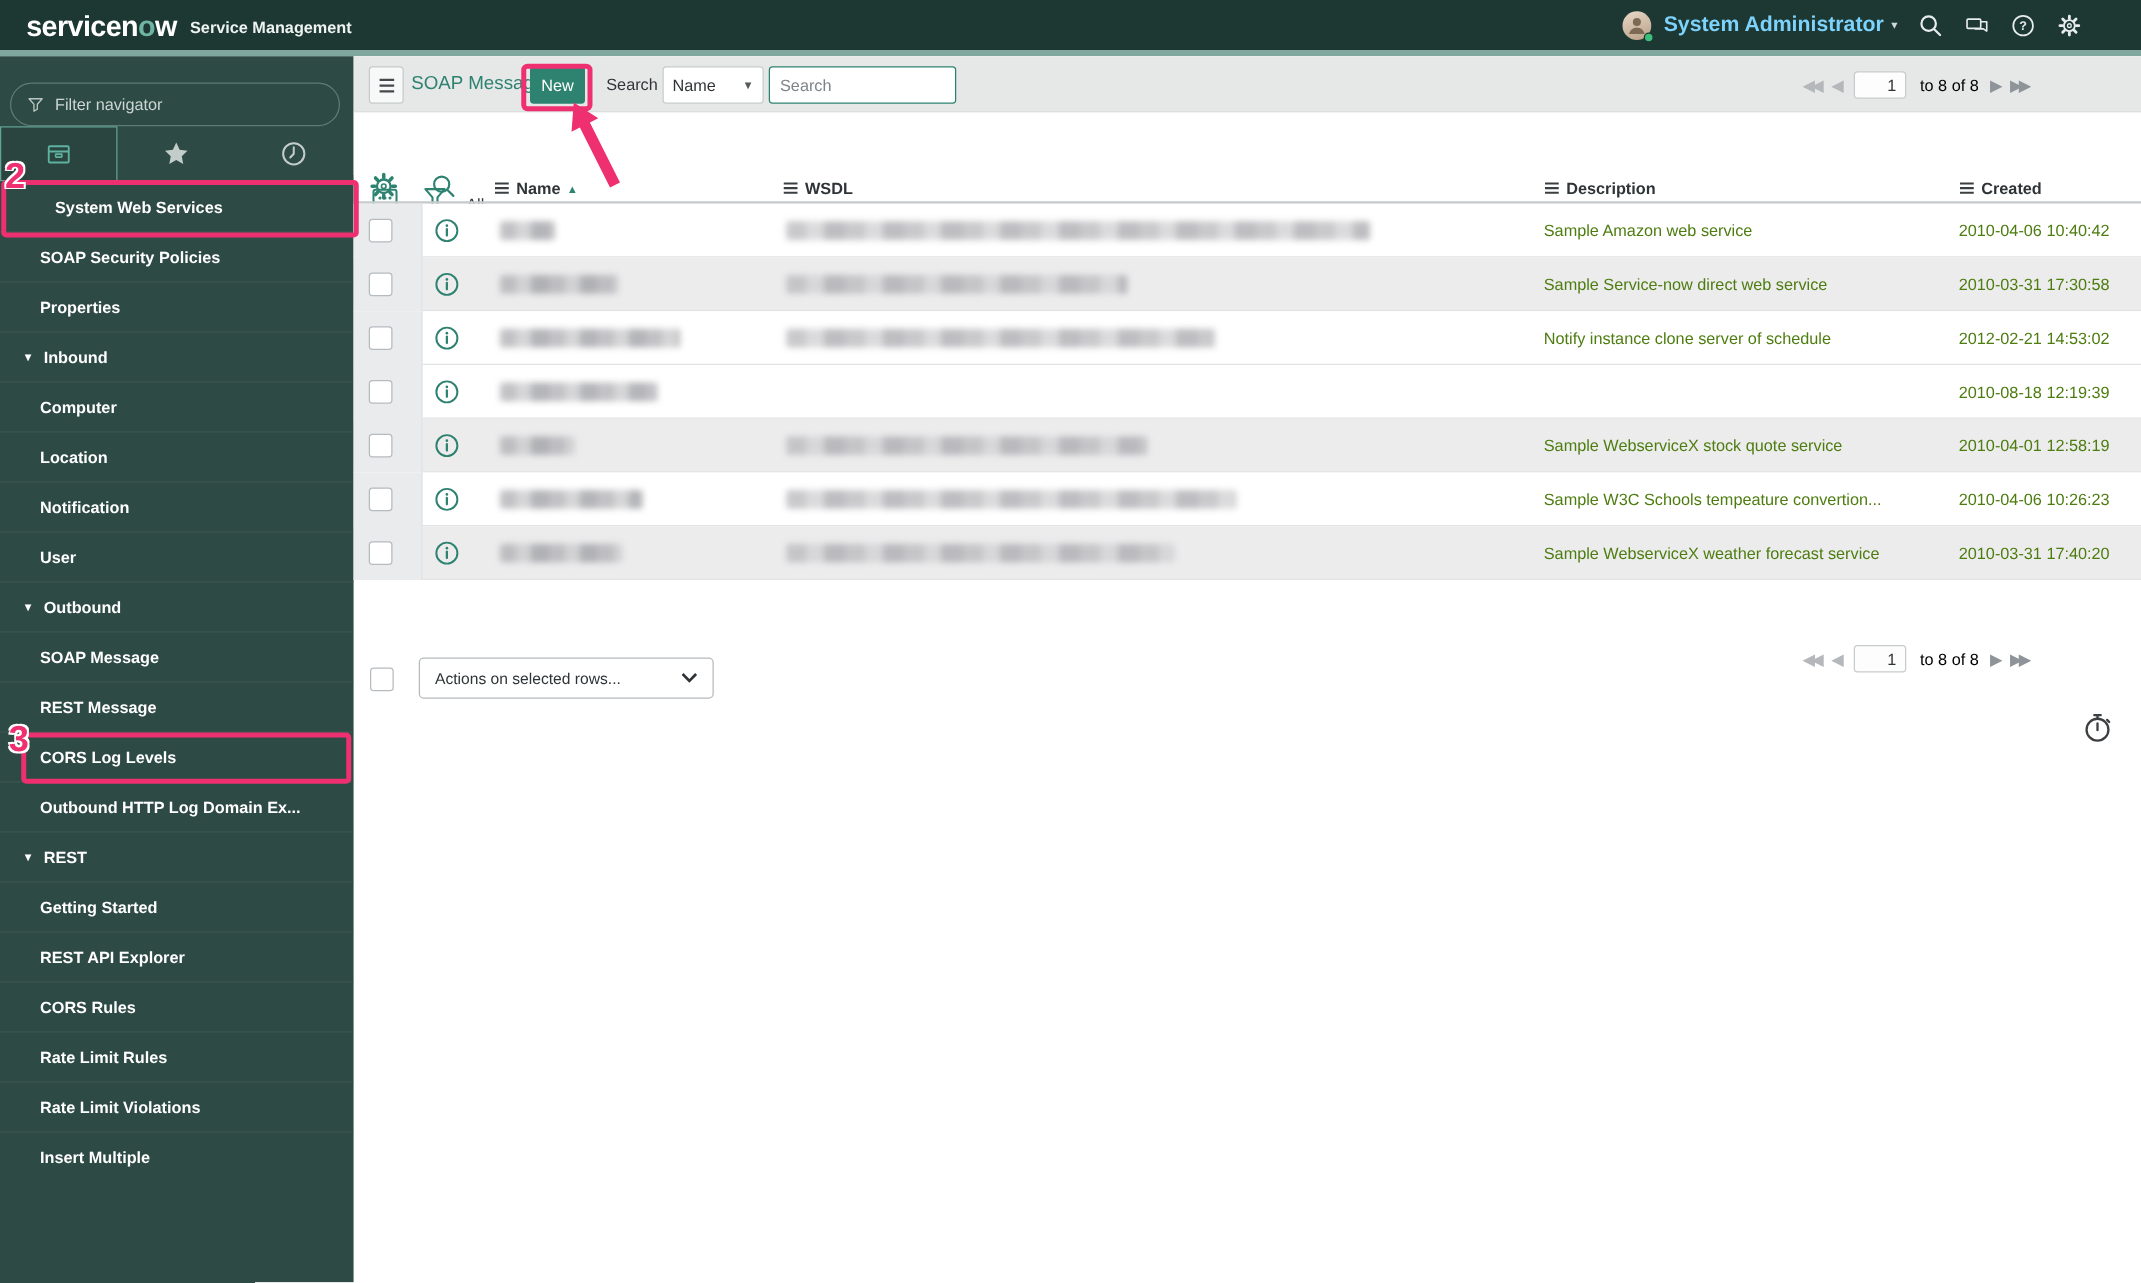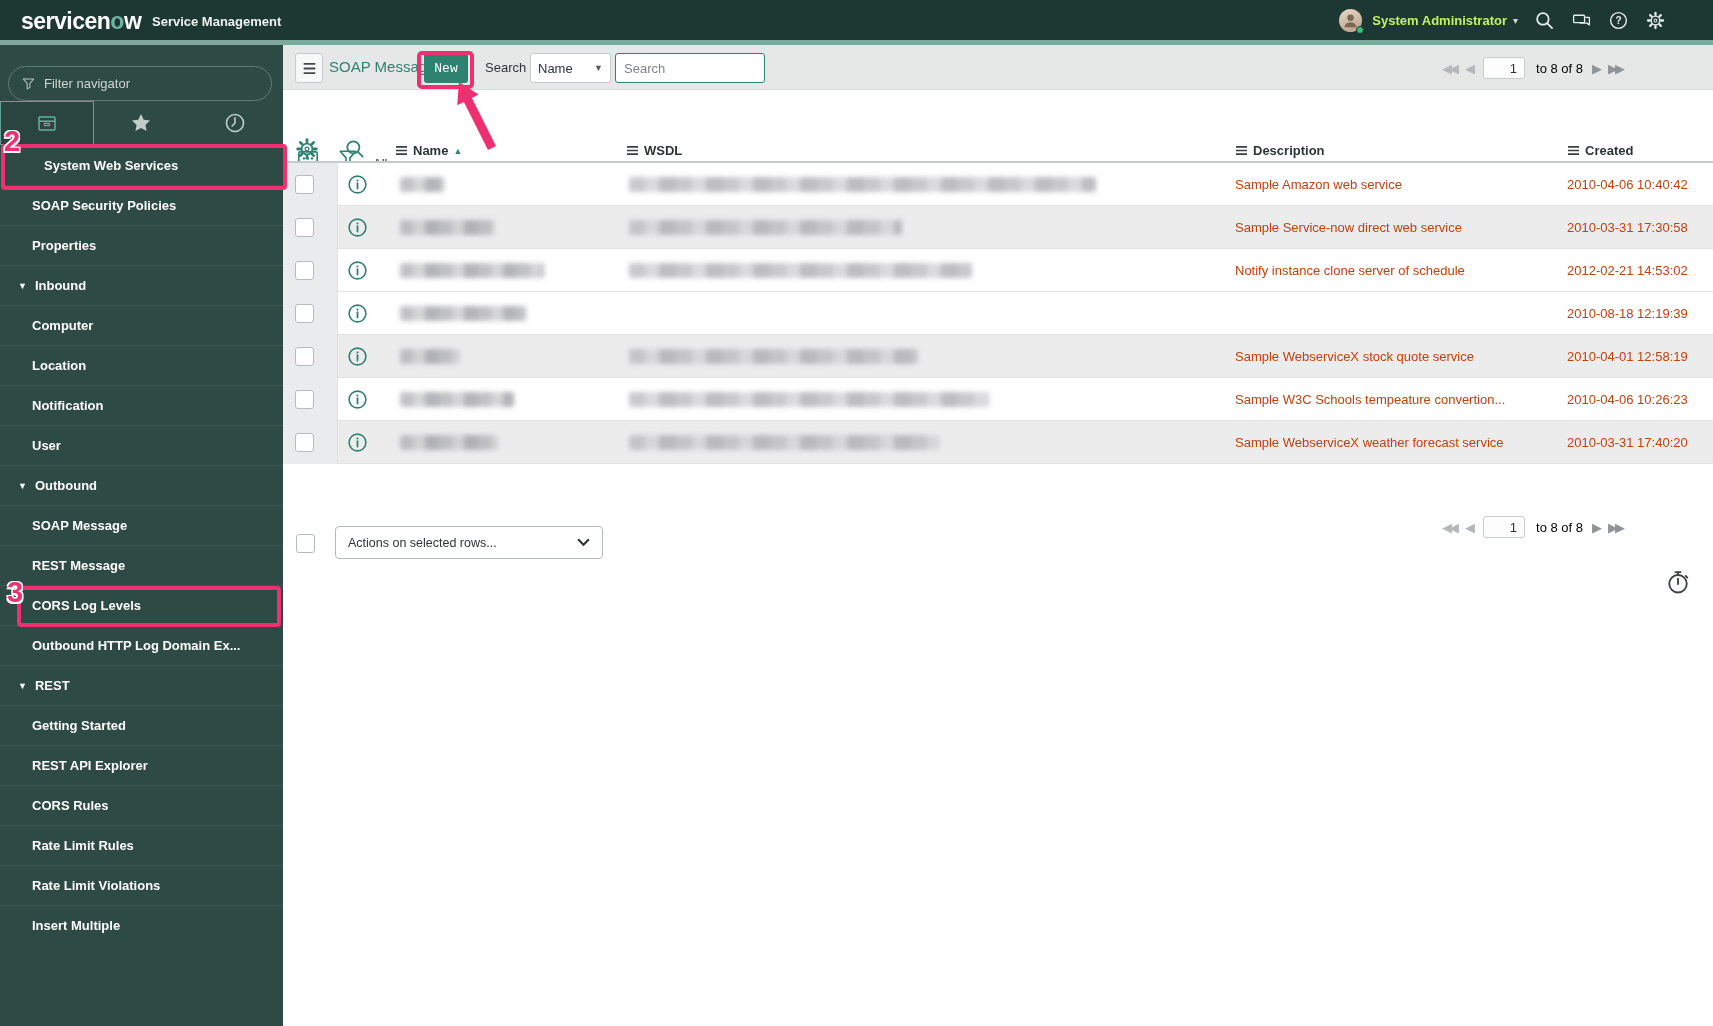--- a/index.html
+++ b/index.html
@@ -12,21 +12,21 @@
 
   
   .topbar{position:absolute; left:0; top:0; width:1713px; height:40px; background:var(--header-bg); color:#fff;}
   .logo{position:absolute; left:21px; top:8px; font-size:23px; font-weight:bold; letter-spacing:-.5px; color:#fff;}
   .logo .logo-o{color:#6fb3a3;}
   .product{position:absolute; left:152px; top:14px; font-size:13px; font-weight:bold; color:#eef3f1;}
   .user-area{position:absolute; right:47px; top:0; height:40px; display:flex; align-items:center; gap:16px; color:#e8eeec;}
   .avatar{position:relative; width:23px; height:23px; border-radius:50%; background:linear-gradient(160deg,#e8d9c8,#b99f86); overflow:visible;}
   .avatar svg{position:absolute; left:2px; top:2px;}
   .avatar .dot{position:absolute; right:-2px; bottom:-2px; width:8px; height:8px; border-radius:50%; background:var(--status); border:1.5px solid var(--header-bg);}
-  .user-name{font-size:13px; font-weight:bold; color:#bef264; margin-left:-6px;}
+  .user-name{font-size:17px; font-weight:bold; color:#7dd3fc; margin-left:-6px;}
   .caret{font-size:10px; color:#cfd8d5; margin-left:-10px;}
   .hicon{width:21px; height:21px; color:#e7edec; display:inline-flex;}
   .strip{position:absolute; left:0; top:40px; width:1713px; height:5px; background:var(--strip);}
 
   
   .sidebar{position:absolute; left:0; top:45px; width:283px; height:981px; background:var(--sidebar-bg); color:#fff;}
   .filter-pill{position:absolute; left:8px; top:21px; width:264px; height:35px; border:1px solid #5c7c74; border-radius:18px; display:flex; align-items:center; padding:0 12px; gap:8px; color:#b9c7c2;}
   .filter-pill input{flex:1; background:transparent; border:none; outline:none; color:#dfe7e4; font-size:13px; font-family:inherit;}
   .filter-pill input::placeholder{color:#ccd6d2;}
   .nav-tabs{position:absolute; left:0; top:56px; width:283px; height:44px; display:flex;}
@@ -39,21 +39,21 @@
   .nav-item.app{padding-left:24px;margin-left:20px;}
   .nav-item.module{padding-left:32px;}
   .nav-item.section{padding-left:18px; gap:8px;}
   .tri{font-size:9px; color:#fff;}
 
   
   .content{position:absolute; left:283px; top:45px; width:1430px; height:981px; background:#fff;}
   .list-hdr{position:absolute; left:0; top:0; width:1430px; height:45px; background:#e6e8e8; border-bottom:1px solid #d8dbdc;}
   .burger{position:absolute; left:12px; top:8px; width:28px; height:30px; background:#f7f8f8; border:1px solid #c5cacc; border-radius:3px; display:flex; align-items:center; justify-content:center; cursor:pointer;}
   .list-title{position:absolute; left:46px; top:13px; font-size:15px; color:var(--teal); cursor:pointer;}
-  .new-btn{position:absolute; left:141px; top:8px; width:44px; height:30px; background:var(--teal); color:#fff; border:none; border-radius:3px; font-size:13px; font-family:Liberation Mono, monospace; cursor:pointer;}
+  .new-btn{position:absolute; left:141px; top:8px; width:44px; height:30px; background:var(--teal); color:#fff; border:none; border-radius:3px; font-size:13px; font-family:Liberation Sans, sans-serif; cursor:pointer;}
   .search-lbl{position:absolute; left:202px; top:15px; font-size:13px; color:#2f3437;}
   .field-select{position:absolute; left:247px; top:8px; width:81px; height:30px; background:#fff; border:1px solid #c6cbcd; border-radius:3px; display:flex; align-items:center; justify-content:space-between; padding:0 7px; font-size:13px; color:#2f3437; cursor:pointer;}
   .field-select .sel-caret{font-size:9px; color:#55595b;}
   .search-input{position:absolute; left:332px; top:8px; width:150px; height:30px; border:1px solid var(--teal); border-radius:3px; padding:0 8px; font-size:13px; font-family:inherit; color:#2f3437; outline:none;}
   .search-input::placeholder{color:#7d8487;}
   .pager{position:absolute; right:91px; display:flex; align-items:center; gap:9px; height:26px;}
   .pager.top{top:10px;} .pager.bottom{top:469px;}
   .pg-arrow{font-size:13px; letter-spacing:-3px; color:#b4b8bb; cursor:pointer; line-height:1;}
   .pg-arrow.fwd{color:#8e9497;}
   .pg-input{width:42px; height:22px; border:1px solid #c8cccd; border-radius:3px; background:#fdfdfd; font-size:13px; font-family:inherit; text-align:right; padding-right:7px; color:#2f3437; margin:0 2px;}
@@ -73,25 +73,25 @@
   .rows{position:absolute; left:0; top:118px; width:1430px;}
   .trow{position:relative; height:43px; background:#fff; border-bottom:1px solid #e0e2e4;}
   .trow.alt{background:#ececed;}
   .cbcol{position:absolute; left:0; top:0; width:55px; height:43px; background:#e9ebec; border-right:1px solid #dfe2e3;}
   .checkbox{position:absolute; left:12px; top:12px; width:19px; height:19px; background:#fff; border:1px solid #b6bbbf; border-radius:3px; cursor:pointer;}
   .info-ic{position:absolute; left:64px; top:11px; width:21px; height:21px; color:var(--teal); cursor:pointer;}
   .blur{position:absolute; top:14px; height:15px; border-radius:2px; opacity:.8; filter:blur(2.5px);
         background:repeating-linear-gradient(90deg,#b3b3b7 0 13px,#cbcbcd 13px 25px,#a2a3a7 25px 39px);}
   .blur.namepos{left:117px;}
   .blur.wsdlpos{left:346px; background:repeating-linear-gradient(90deg,#bcbcbf 0 16px,#d2d2d4 16px 30px,#aeaeb2 30px 47px);}
-  .cell{position:absolute; top:14px; font-size:13px; color:#c2410c; white-space:nowrap;text-align:center;}
+  .cell{position:absolute; top:14px; font-size:13px; color:#4d7c0f; white-space:nowrap;text-align:center;}
   .c-desc{left:952px;} .c-created{left:1284px;}
 
   .foot-check{position:absolute; left:13px; top:489px;}
-  .actions-select{position:absolute; left:52px; top:481px; width:268px; height:33px; background:#fff; border:1px solid #b5babd; border-radius:4px; display:flex; align-items:center; justify-content:space-between; padding:0 12px; font-size:12.5px; color:#2f3437; cursor:pointer;}
+  .actions-select{position:absolute; left:52px; top:481px; width:236px; height:33px; background:#fff; border:1px solid #b5babd; border-radius:4px; display:flex; align-items:center; justify-content:space-between; padding:0 12px; font-size:12.5px; color:#2f3437; cursor:pointer;}
   .timer-ic{position:absolute; left:1381px; top:523px; width:28px; height:28px; color:#3c4043; cursor:pointer;}
 
   
   .ann-box{position:absolute; border:4px solid var(--pink); border-radius:4px; pointer-events:none;}
   .ann-box2{left:1px; top:144px; width:286px; height:46px;}
   .ann-box3{left:17px; top:586px; width:264px; height:41px;}
   .ann-boxnew{left:417px; top:51px; width:57px; height:38px; border-radius:5px;}
   .ann-num{position:absolute; font-size:29px; font-weight:800; color:var(--pink); pointer-events:none;
            text-shadow:-1.5px -1.5px 0 #fff,1.5px -1.5px 0 #fff,-1.5px 1.5px 0 #fff,1.5px 1.5px 0 #fff;}
   .ann-num2{left:4px; top:125px;} .ann-num3{left:7px; top:576px;}

